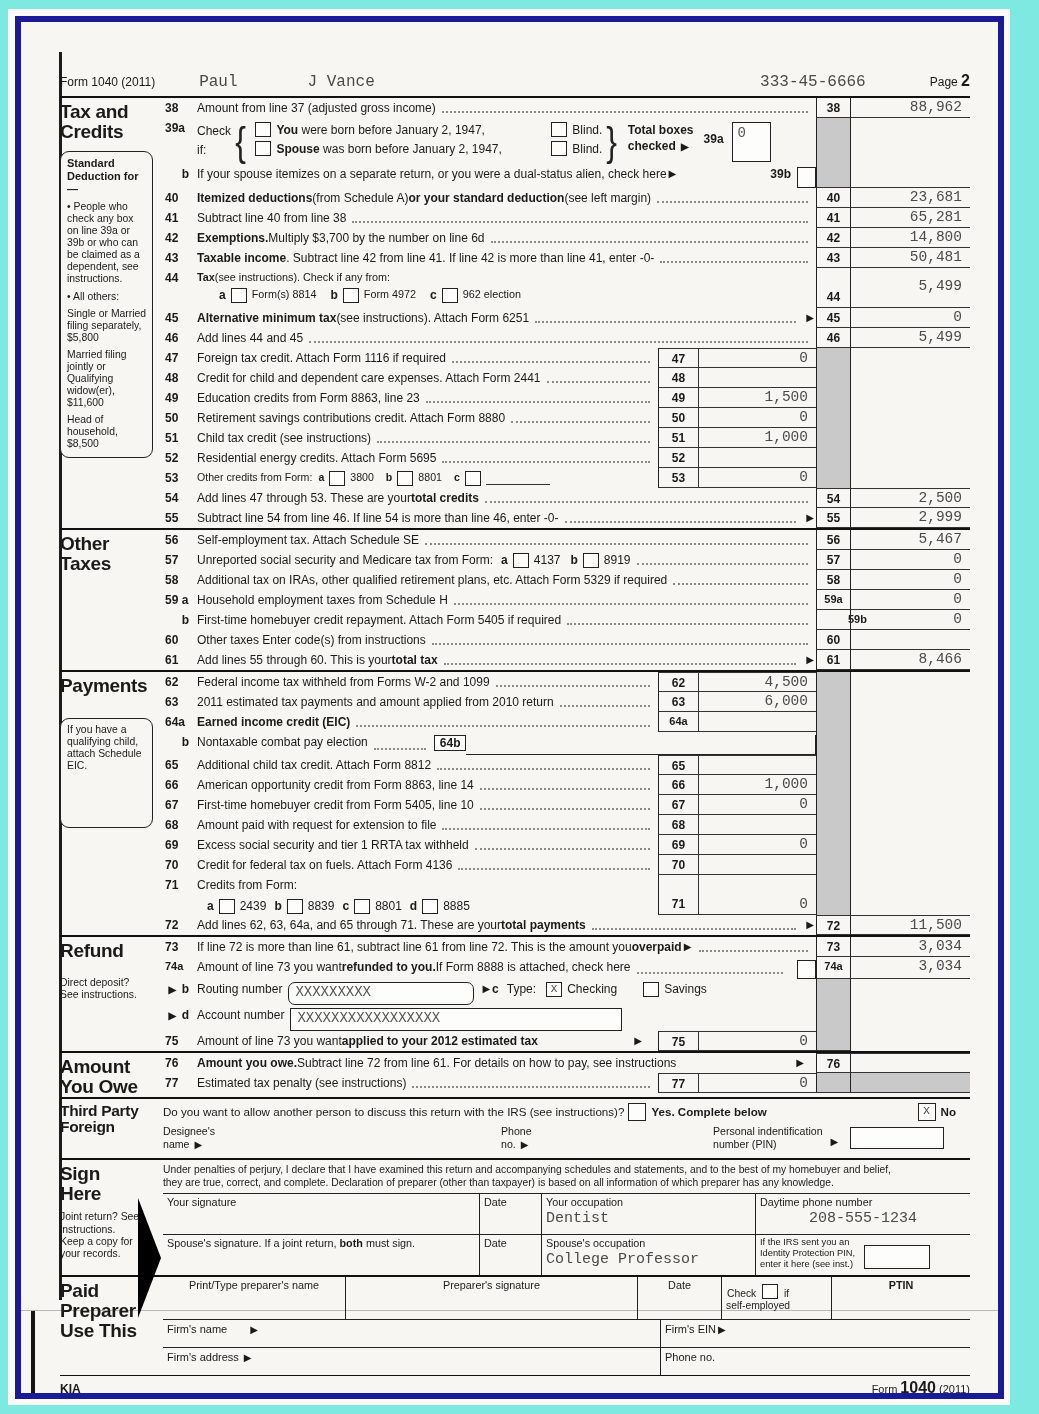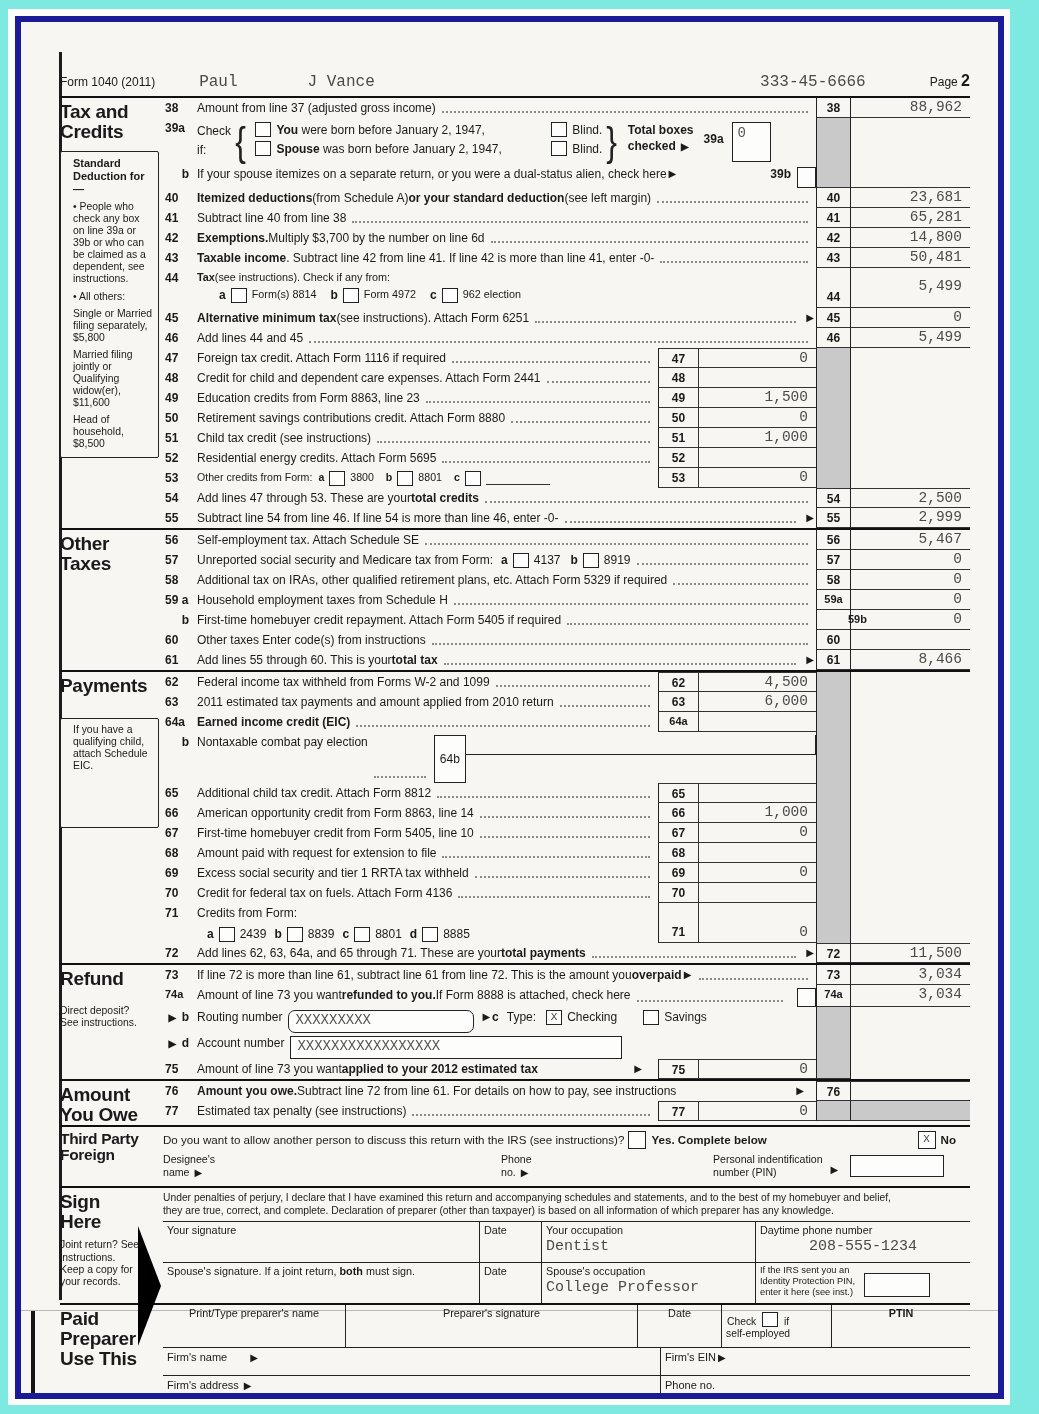--- a/index.html
+++ b/index.html
@@ -20,21 +20,21 @@
   .hdr .pg{font-size:12px;margin-left:64px;}
   .hdr .pg b{font-size:16px;}
   
   .sec{display:flex;align-items:stretch;}
   .sec.bt{border-top:2px solid #111;}
   .sec.bt2{border-top:2.5px solid #111;}
   .side{width:103px;flex:none;position:relative;padding-top:4px;}
   .bod{flex:1;min-width:0;}
   .h1{font-size:19px;font-weight:bold;line-height:1.05;letter-spacing:-0.3px;}
   .note{font-size:10.4px;line-height:1.18;margin-top:8px;width:88px;}
-  .rbox{border:1.7px solid #222;border-radius:2px;padding:5px 5px 7px 12px;font-size:10.4px;line-height:1.16;width:80px;margin-top:9px;background:#f7f6f2;}
+  .rbox{border:1.7px solid #222;border-radius:9px;padding:5px 5px 7px 6px;font-size:10.4px;line-height:1.16;width:80px;margin-top:9px;background:#f7f6f2;}
   .rbox .tt{font-weight:bold;font-size:11px;}
   .rbox p{margin:5px 0 0 0;}
   
   .r{display:grid;grid-template-columns:34px 1fr 40px 118px 34px 120px;min-height:20px;font-size:12px;align-items:stretch;}
   .rt{min-height:40px;}
   .rt46{min-height:46px;}
   .no{grid-column:1;font-weight:bold;padding:3px 0 0 2px;font-size:12px;white-space:nowrap;}
   .no.nr{text-align:right;padding-right:8px;}
   .desc{display:flex;align-items:flex-start;padding-top:3px;min-width:0;}
   .d1{grid-column:2/3;}
@@ -62,21 +62,21 @@
   .stack .ln{display:flex;align-items:flex-start;min-width:0;}
   
   .ckif{font-size:12px;line-height:1.55;flex:none;}
   .brace{font-size:40px;font-weight:100;line-height:40px;color:#222;flex:none;padding:0 3px;transform:scaleX(.8);}
   .cklines{flex:none;width:352px;display:flex;flex-direction:column;gap:4px;}
   .ckl{display:flex;align-items:center;}
   .ckl .tx{flex:1;}
   .tb{flex:none;font-size:12px;font-weight:bold;line-height:1.35;padding-left:6px;}
   .bn39{font-weight:bold;padding:10px 0 0 10px;}
   .vbox{flex:none;width:32px;height:36px;border:1.7px solid #222;margin-left:8px;font-family:"Liberation Mono",monospace;font-size:14px;color:#555;padding:2px 0 0 5px;background:#fdfdfb;}
-  .lblbox{flex:none;border:1.5px solid #222;padding:16px 5px;font-weight:normal;background:#fdfdfb;}
+  .lblbox{flex:none;border:1.5px solid #222;padding:0 5px;font-weight:bold;background:#fdfdfb;}
   .field64{flex:1;border-bottom:1.4px solid #222;border-right:1.4px solid #222;height:19px;}
   .rfield{flex:none;height:20px;border:1.6px solid #222;background:#fdfdfb;font-family:"Liberation Mono",monospace;font-size:14px;color:#555;padding:1px 6px 0 6px;margin:0 6px;}
   .w185{width:172px;border-radius:7px;} .w330{width:318px;}
   
   .tpd1{display:flex;align-items:center;padding-top:4px;font-size:11.6px;}
   .tpd2{display:flex;align-items:flex-start;padding:4px 0 6px 0;font-size:10.6px;}
   .tcol{display:flex;flex-direction:column;line-height:1.25;}
   .pinbox{width:92px;height:20px;border:1.6px solid #222;background:#fdfdfb;margin-left:10px;margin-top:2px;}
   
   .perj{font-size:10.3px;line-height:1.3;padding:3px 0 4px 0;}

